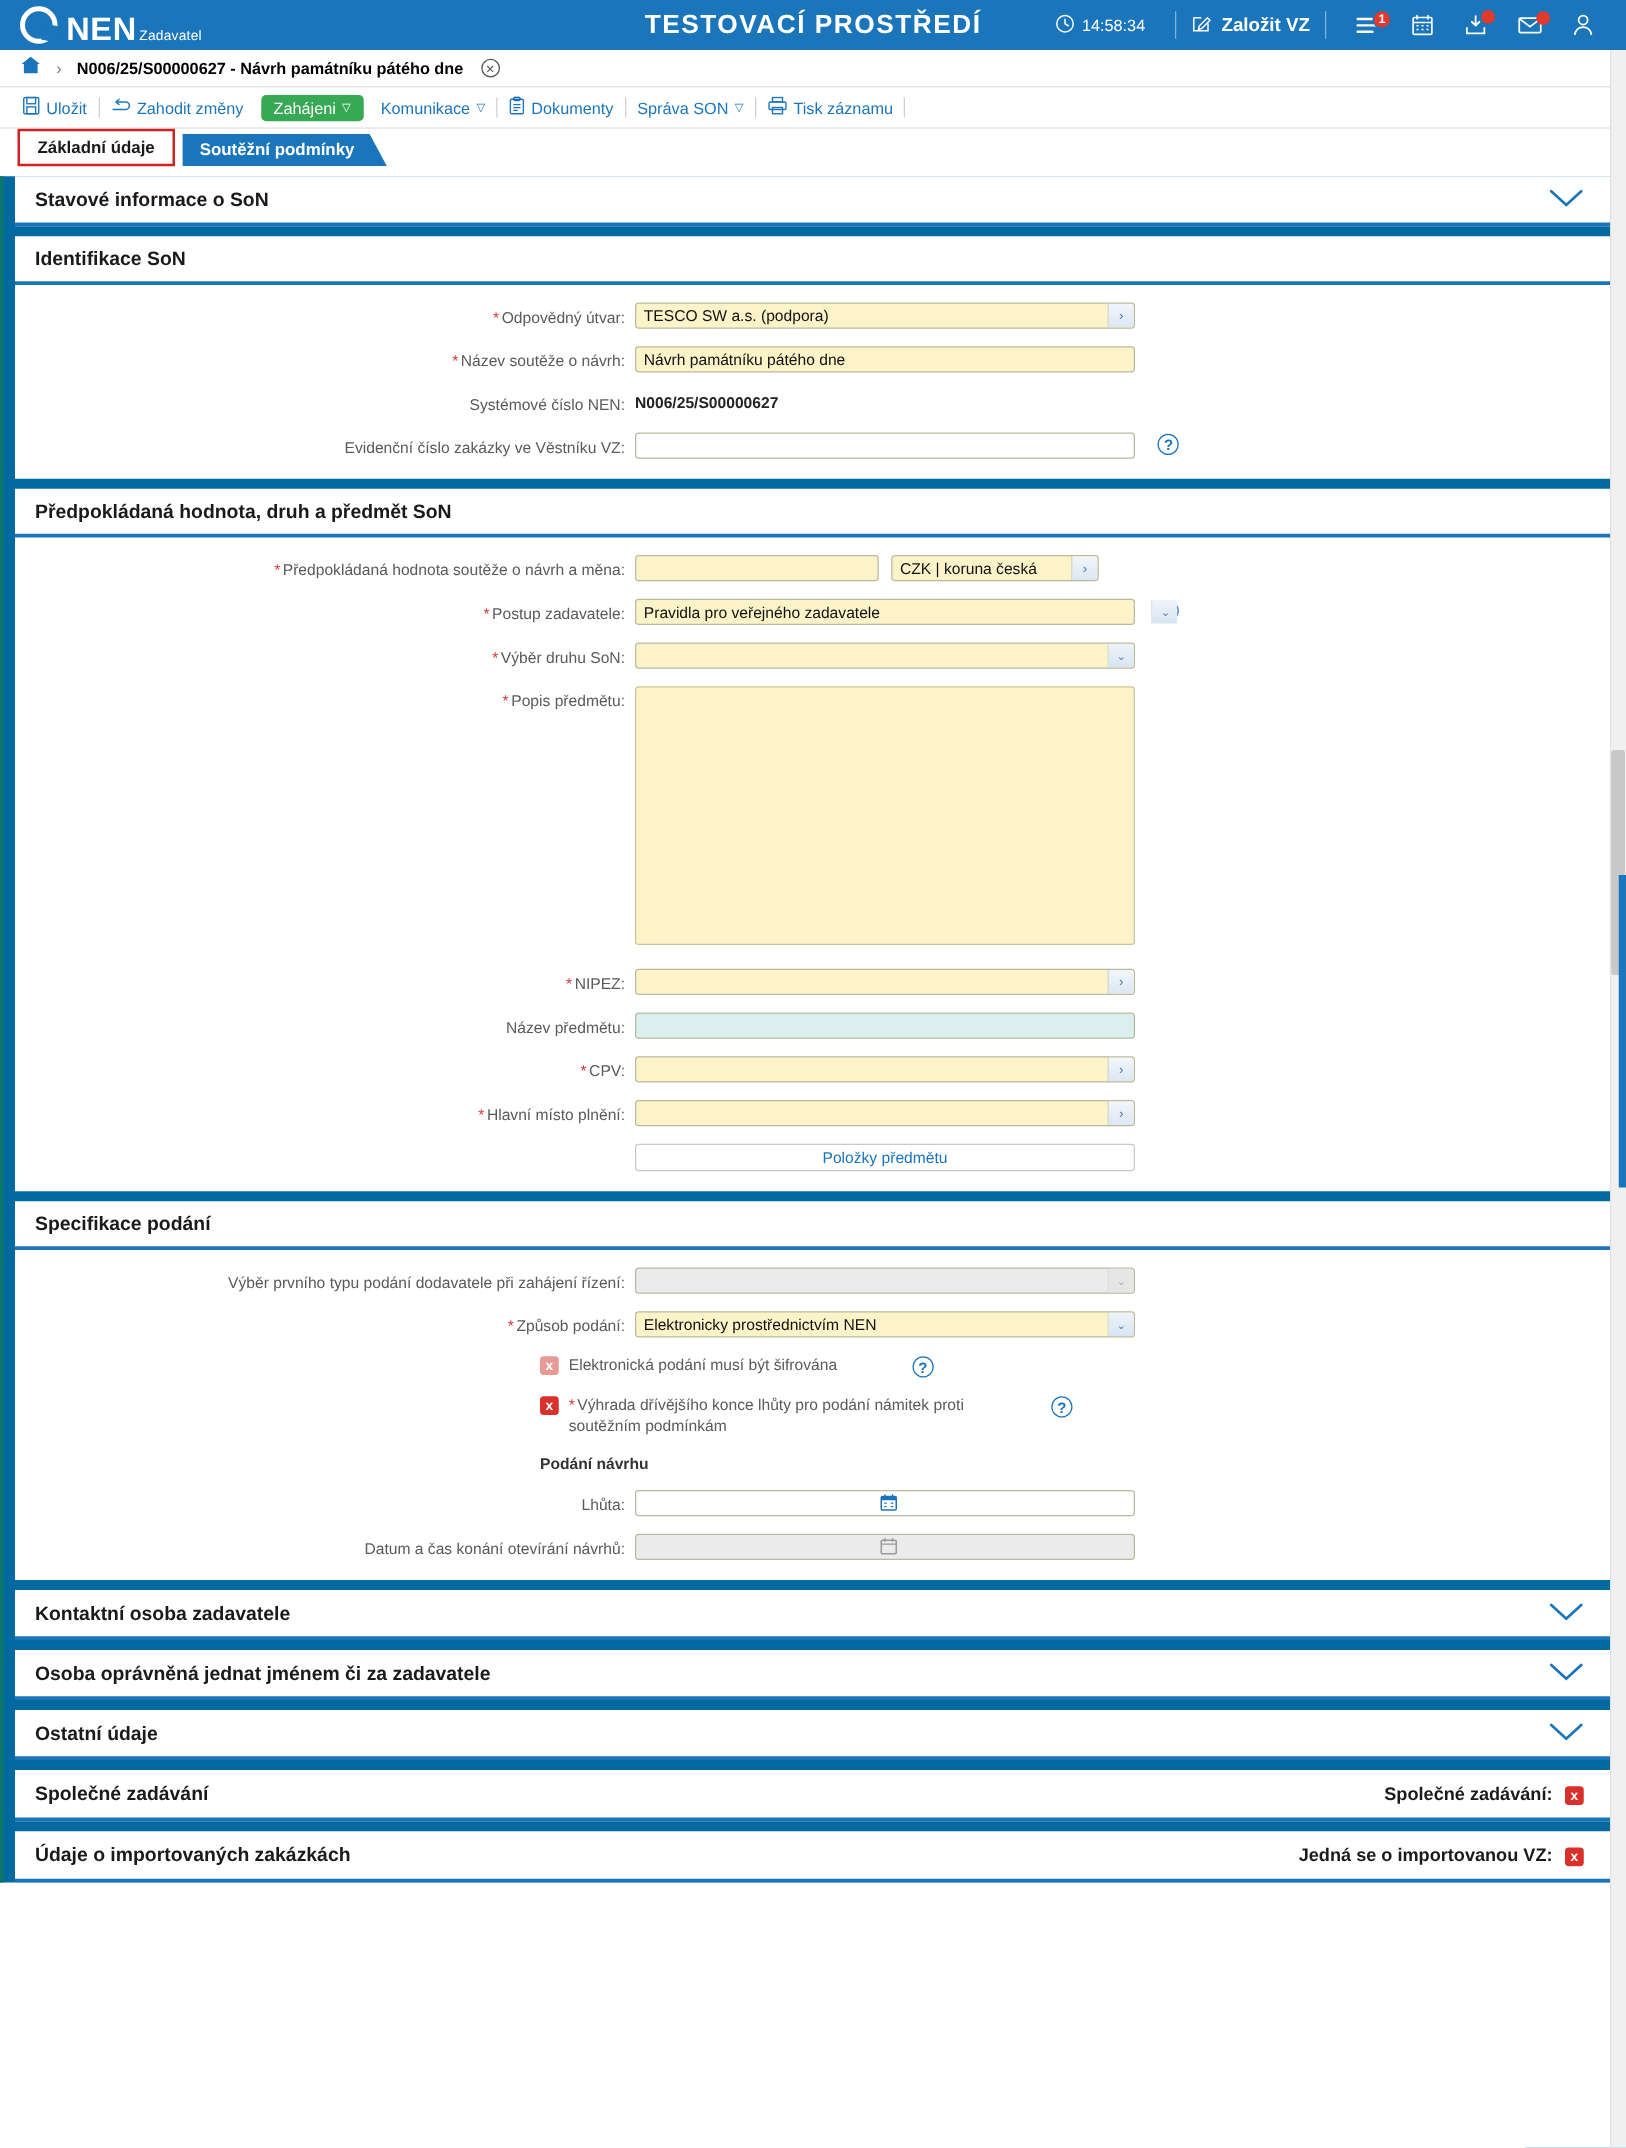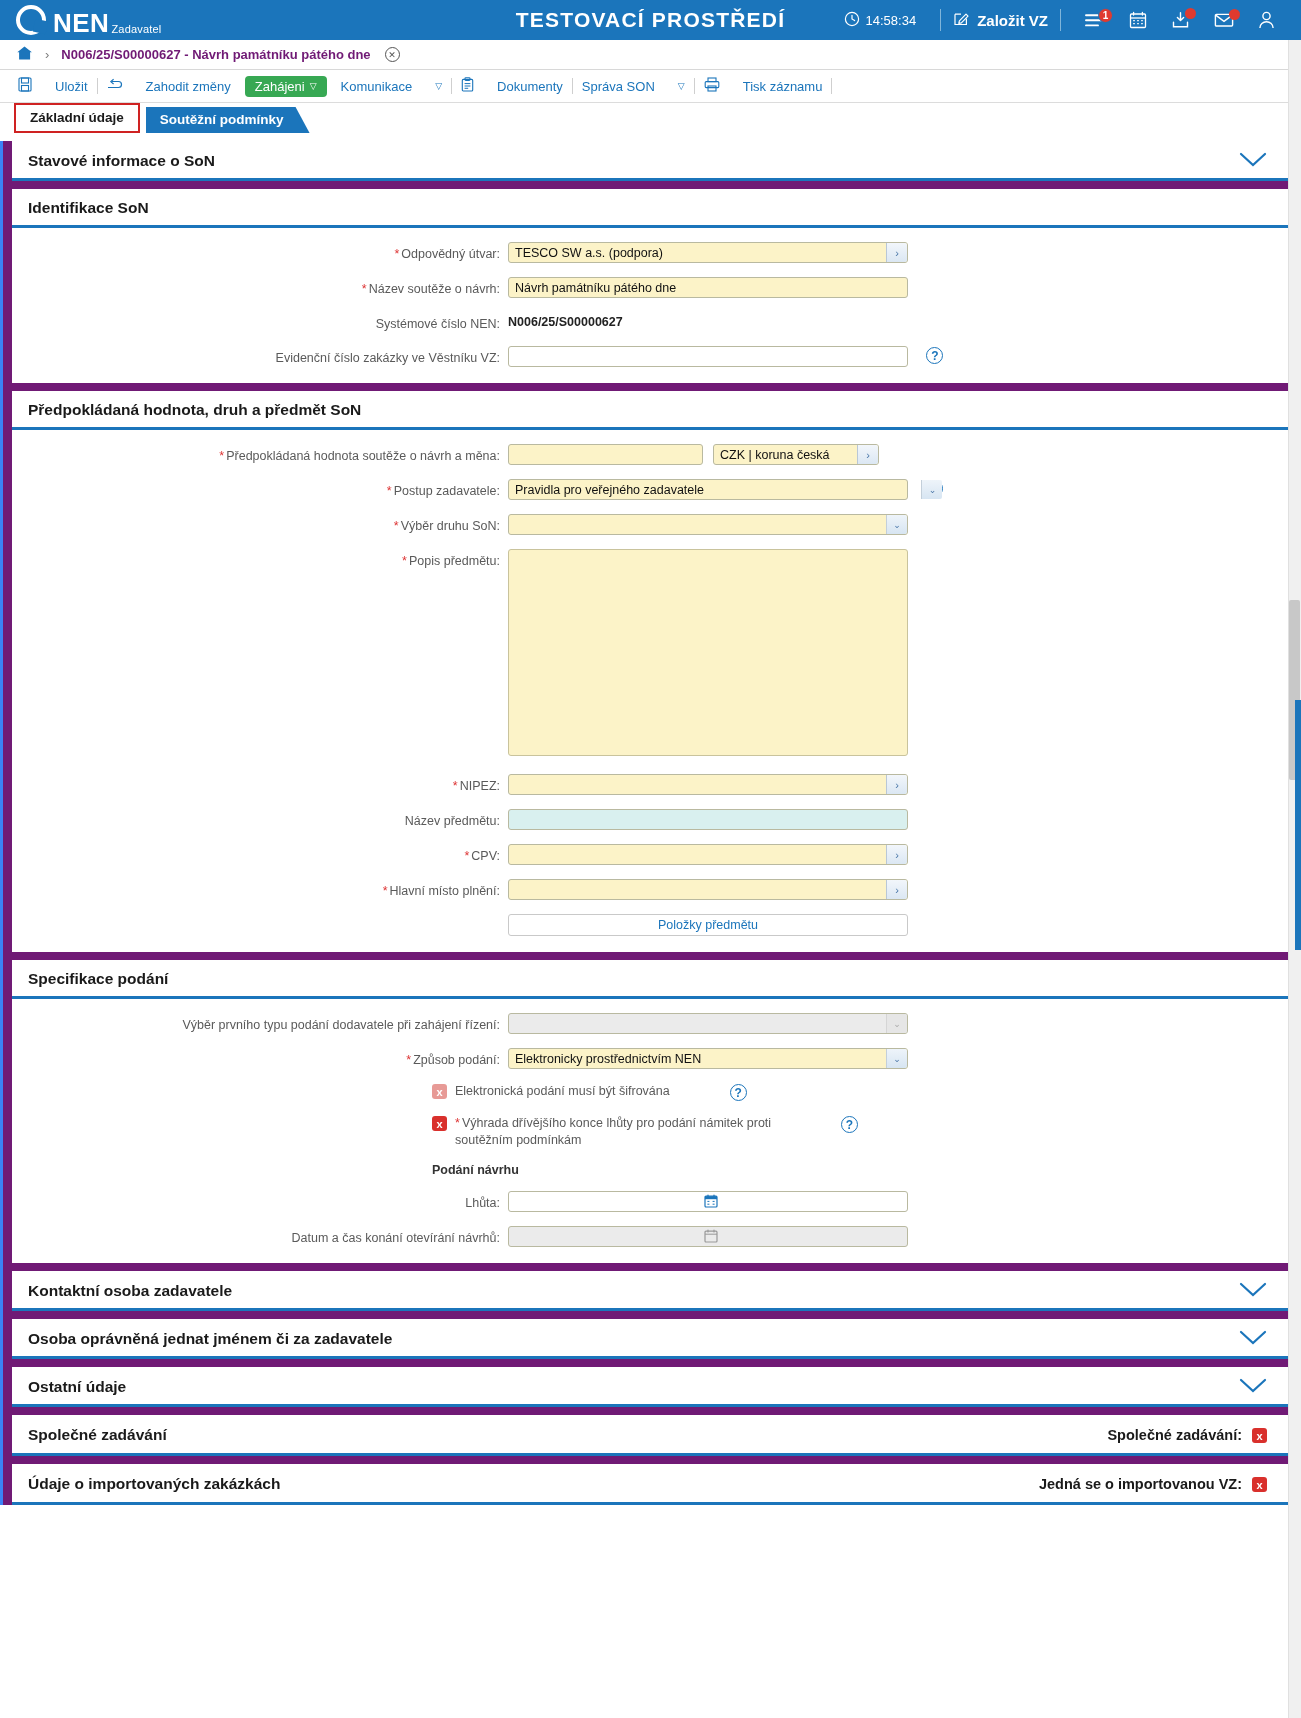--- a/index.html
+++ b/index.html
@@ -67,37 +67,37 @@
   }
 
   
   .breadcrumb {
     height: 30px; display:flex; align-items:center;
     padding-left: 16px; gap: 12px;
     border-bottom: 1px solid #d8d8d8;
     background:#fff;
   }
   .bc-sep { color:#7c7c7c; font-size:13px; }
-  .bc-title { font-size: 13px; font-weight: bold; color:#701a75; }
+  .bc-title { font-size: 13px; font-weight: bold; color:#000000; }
   .bc-close {
     width:15px; height:15px; border-radius:50%;
     border:1px solid #555; color:#555;
     font-size:9px; display:flex; align-items:center; justify-content:center;
     cursor:pointer; margin-left:2px;
   }
 
   
   .toolbar {
     height: 33px; display:flex; align-items:center;
     padding-left: 18px; gap: 0;
     border-bottom:1px solid #dcdcdc;
     background:#fff;
   }
   .tb-item {
-    display:flex; align-items:center; gap:23px;
+    display:flex; align-items:center; gap:5px;
     color:#1b75bb; font-size:13px; cursor:pointer;
     padding: 0 9px;
     white-space: nowrap;
   }
   .tb-item:first-child { padding-left: 0; }
   .tb-sep { width:1px; height:16px; background:#cfcfcf; }
   .tb-green {
     background:#37a853; color:#fff; border-radius:4px;
     padding: 3px 10px; font-size:13px; margin: 0 5px;
     display:flex; align-items:center; gap:5px; cursor:pointer;
@@ -118,23 +118,23 @@
     border: 2px solid #cf2222; color:#1a1a1a; background:#fff;
   }
   .tab-blue {
     background:#1b75bb; color:#fff; margin-left:6px;
     clip-path: polygon(0 0, calc(100% - 14px) 0, 100% 100%, 0 100%);
     padding-right: 26px;
   }
 
   
   .content {
-    background: #701a75;
+    background: #0369a1;
     padding: 0 0 0 0;
-    border-left: 3px solid #3b82f6;
+    border-left: 3px solid #0f766e;
     position: relative;
   }
   .panel {
     background:#fff; margin: 0 12px 8px 9px;
   }
   .panel-first { margin-top: 8px; }
   .sec-head {
     display:flex; align-items:center; justify-content:space-between;
     padding: 10px 16px 8px 16px;
     border-bottom: 3px solid #1b75bb;

